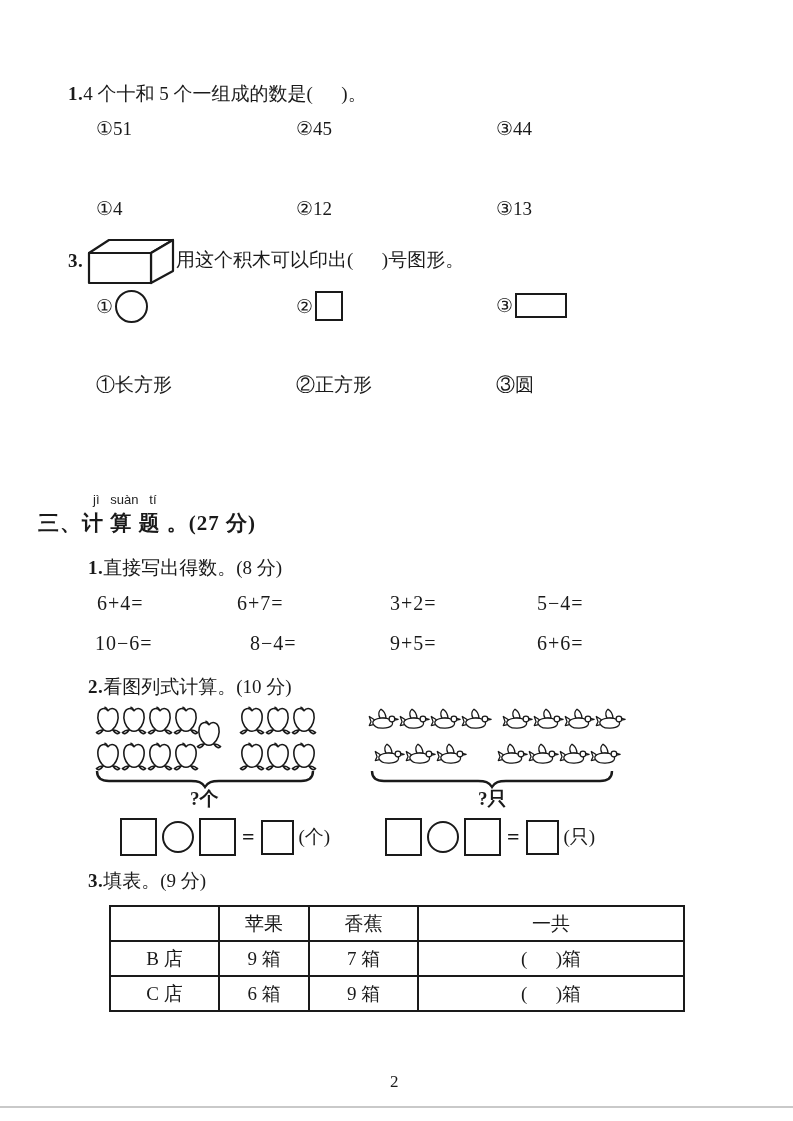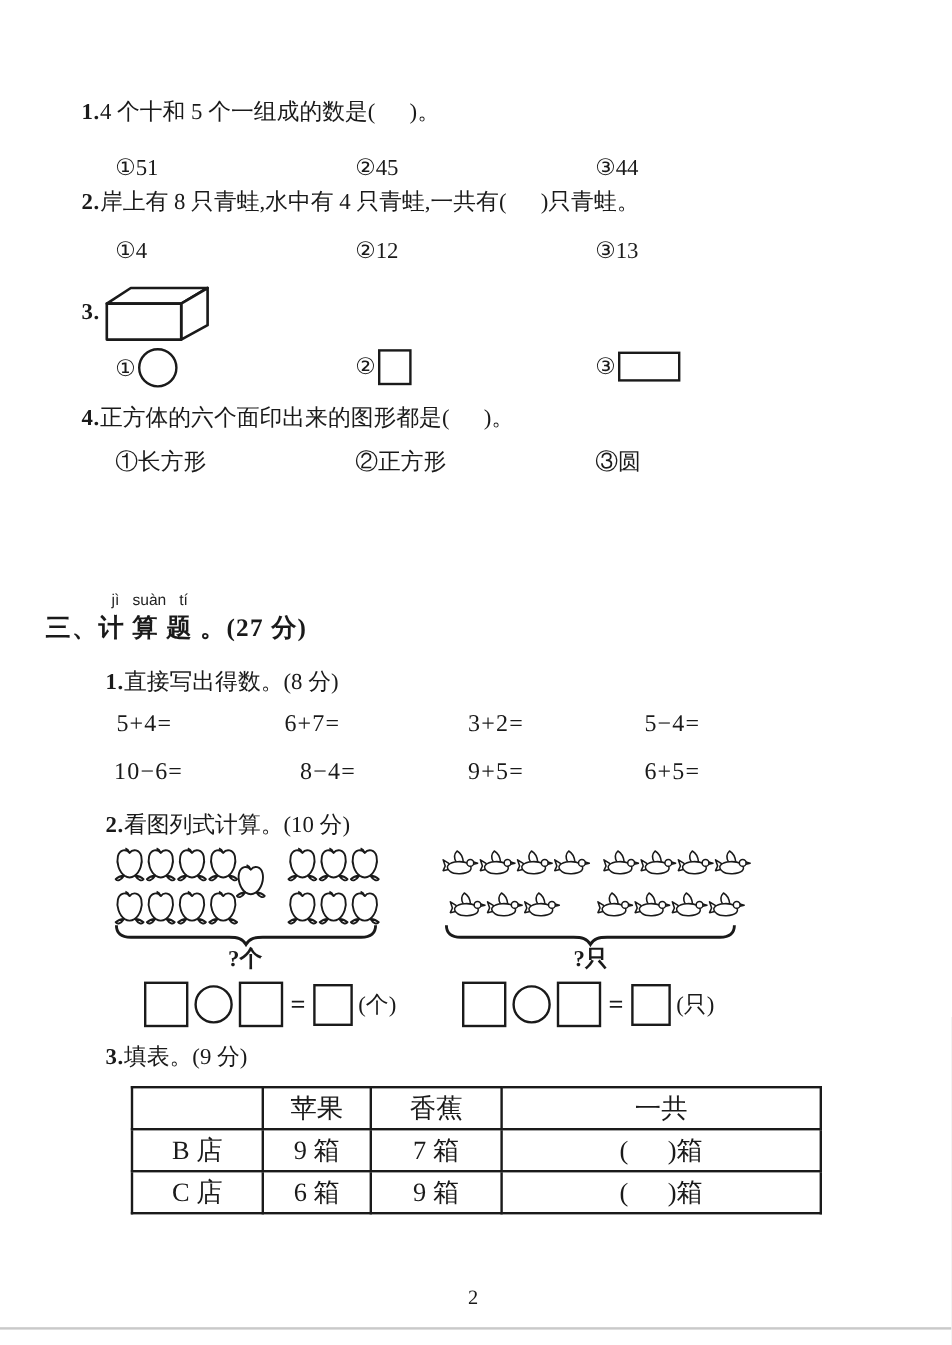--- a/index.html
+++ b/index.html
@@ -27,21 +27,21 @@
   .icon-bird{width:31px;height:25px;}
   .brace{position:absolute;}
   .qmark{position:absolute;font-size:19px;font-weight:bold;white-space:pre;}
   .equation{position:absolute;display:flex;align-items:center;gap:5px;}
   .eq-box{width:33px;height:34px;border:2.5px solid #1a1a1a;background:#fff;}
   .eq-box.small{width:29px;height:31px;}
   .eq-circle{width:28px;height:28px;border:2.5px solid #1a1a1a;border-radius:50%;background:#fff;}
   .eq-eq{font-size:22px;font-weight:bold;padding:0 1px;}
   .eq-unit{font-size:19px;white-space:pre;}
   .fill-table{border-collapse:collapse;table-layout:fixed;background:#fff;}
-  .fill-table td{border:2px solid #1a1a1a;text-align:center;font-size:22px;padding:0;height:33px;white-space:pre;}
+  .fill-table td{border:2px solid #1a1a1a;text-align:center;font-size:19px;padding:0;height:33px;white-space:pre;}
   .page-num{font-size:17px;}
   .bottom-rule{position:absolute;left:0;top:1106px;width:793px;height:2px;background:#c9c9c9;}
   .defs-holder{position:absolute;width:0;height:0;overflow:hidden;}
 </style>
 </head>
 <body>
 
 <div class="page">
 
   <svg class="defs-holder" aria-hidden="true">
@@ -60,70 +60,69 @@
           <path d="M7 13 L 1.5 9.5 L 3.5 15.5 L 1.5 20 L 8.5 18.5 Z"></path>
           <path d="M6.5 14.5 C 10 10.5 21 10.5 25.5 13 C 28.5 14.8 29.5 18 27.5 20 C 23.5 23.8 12 23.8 8.5 21 C 5.5 18.8 4.8 16.2 6.5 14.5 Z"></path>
           <circle cx="27.8" cy="12.5" r="3.3"></circle>
           <path d="M30.8 11.6 L 35 12.8 L 30.8 13.8" fill="none"></path>
         </g>
       </symbol>
     </defs>
   </svg>
 
   <div class="abs line" style="left:68px;top:83px"><span class="qnum">1.</span><span>4 个十和 5 个一组成的数是(      )。</span></div>
-  <div class="abs" style="left:0;top:128px;width:793px;height:30px">
+  <div class="abs" style="left:0;top:117px;width:793px;height:30px">
     <span class="opt" style="left:96px">①51</span>
     <span class="opt" style="left:296px">②45</span>
     <span class="opt" style="left:496px">③44</span>
   </div>
 
-  <div class="abs line" style="left:68px;top:158px"><span class="qnum">2.</span><span>岸上有 8 只青蛙,水中有 4 只青蛙,一共有(      )只青蛙。</span></div>
   <div class="abs" style="left:0;top:197px;width:793px;height:30px">
     <span class="opt" style="left:96px">①4</span>
     <span class="opt" style="left:296px">②12</span>
     <span class="opt" style="left:496px">③13</span>
   </div>
 
   <span class="abs qnum" style="left:68px;top:250px;font-size:19px">3.</span>
   <svg class="abs" style="left:87px;top:236px" width="88" height="50" viewBox="0 0 88 50">
     <g fill="#fff" stroke="#1a1a1a" stroke-width="2.2" stroke-linejoin="round">
       <polygon points="2,17 22,4 86,4 64,17"></polygon>
       <polygon points="64,17 86,4 86,35 64,47"></polygon>
       <rect x="2" y="17" width="62" height="30"></rect>
     </g>
   </svg>
+  <div class="abs line" style="left:176px;top:249px"><span>用这个积木可以印出(      )号图形。</span></div>
   <div class="abs" style="left:0;top:288px;width:793px;height:40px">
     <span class="opt" style="left:96px;top:2px"><span>①</span><span class="shape-circle"></span></span>
     <span class="opt" style="left:296px;top:3px"><span>②</span><span class="shape-square"></span></span>
     <span class="opt" style="left:496px;top:5px"><span>③</span><span class="shape-rect"></span></span>
   </div>
 
-  <div class="abs line" style="left:68px;top:338px"><span class="qnum">4.</span><span>正方体的六个面印出来的图形都是(      )。</span></div>
   <div class="abs" style="left:0;top:372px;width:793px;height:30px">
     <span class="opt" style="left:96px">①长方形</span>
     <span class="opt" style="left:296px">②正方形</span>
     <span class="opt" style="left:496px">③圆</span>
   </div>
 
 
   <div class="abs pinyin" style="left:93px;top:492px">jì   suàn   tí</div>
   <div class="abs section-title" style="left:38px;top:509px">三、计 算 题 。(27 分)</div>
 
   <div class="abs sub-title" style="left:88px;top:555px"><span class="qnum">1.</span><span>直接写出得数。(8 分)</span></div>
   <div class="abs" style="left:0;top:592px;width:793px;height:26px">
-    <span class="calc-item" style="left:97px">5+4=</span>
+    <span class="calc-item" style="left:97px">6+4=</span>
     <span class="calc-item" style="left:237px">6+7=</span>
     <span class="calc-item" style="left:390px">3+2=</span>
     <span class="calc-item" style="left:537px">5−4=</span>
   </div>
   <div class="abs" style="left:0;top:632px;width:793px;height:26px">
     <span class="calc-item" style="left:95px">10−6=</span>
     <span class="calc-item" style="left:250px">8−4=</span>
     <span class="calc-item" style="left:390px">9+5=</span>
-    <span class="calc-item" style="left:537px">6+5=</span>
+    <span class="calc-item" style="left:537px">6+6=</span>
   </div>
 
   <div class="abs sub-title" style="left:88px;top:674px"><span class="qnum">2.</span><span>看图列式计算。(10 分)</span></div>
 
   <div class="abs" style="left:95px;top:704px;width:226px;height:68px">
     <div class="pic-row" style="height:32px">
       <span class="g">
           <svg class="pic-icon icon-peach" viewBox="0 0 28 32">
             <use href="#sym-peach" xlink:href="#sym-peach"></use>
           </svg>

